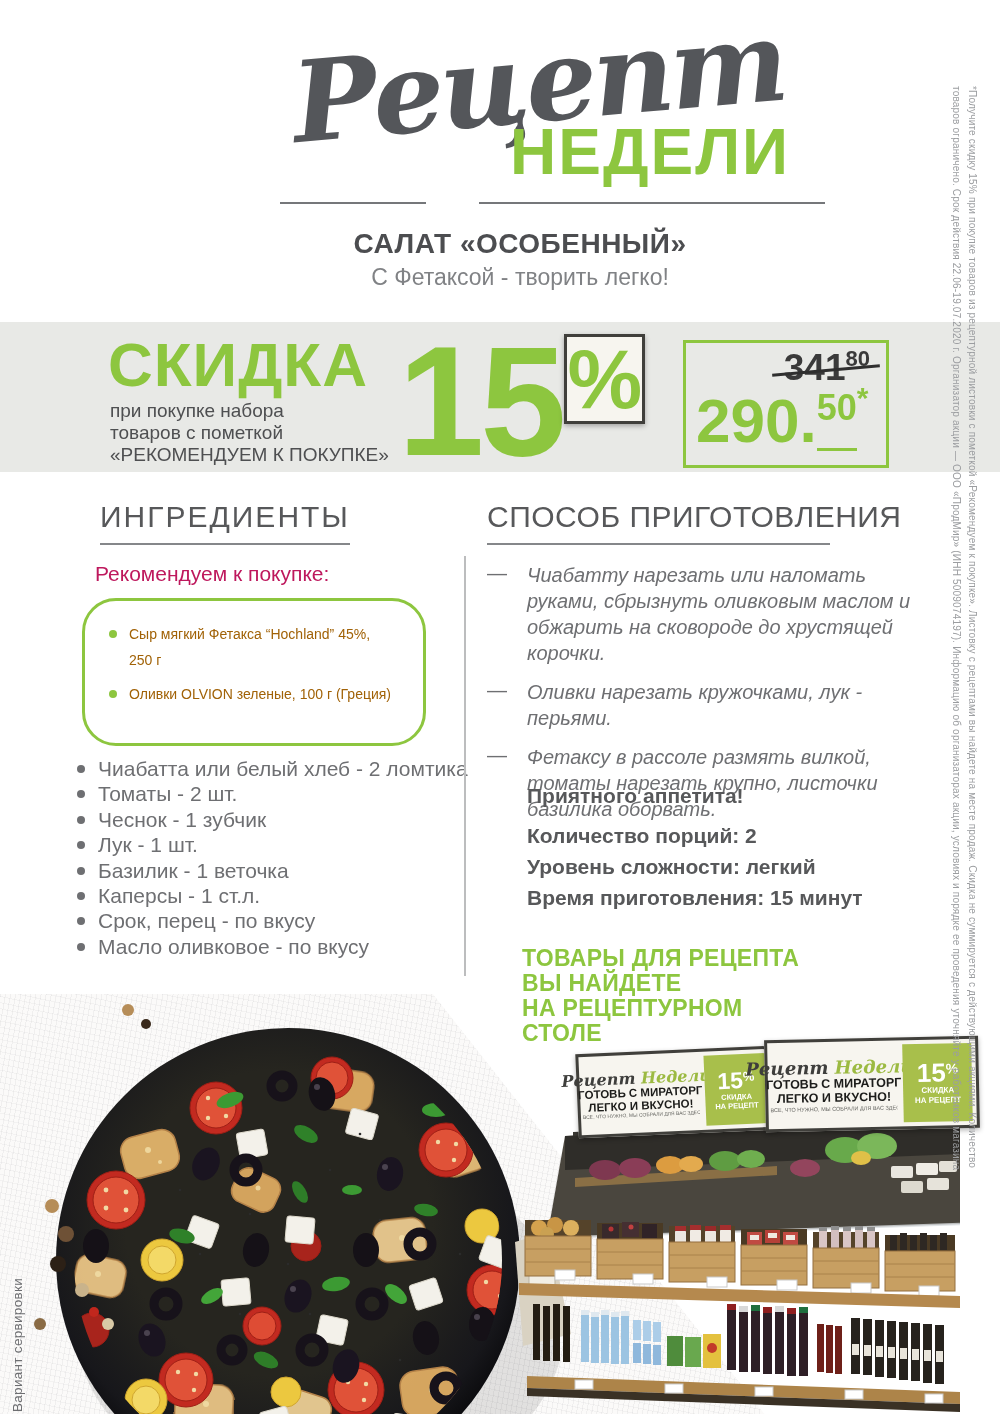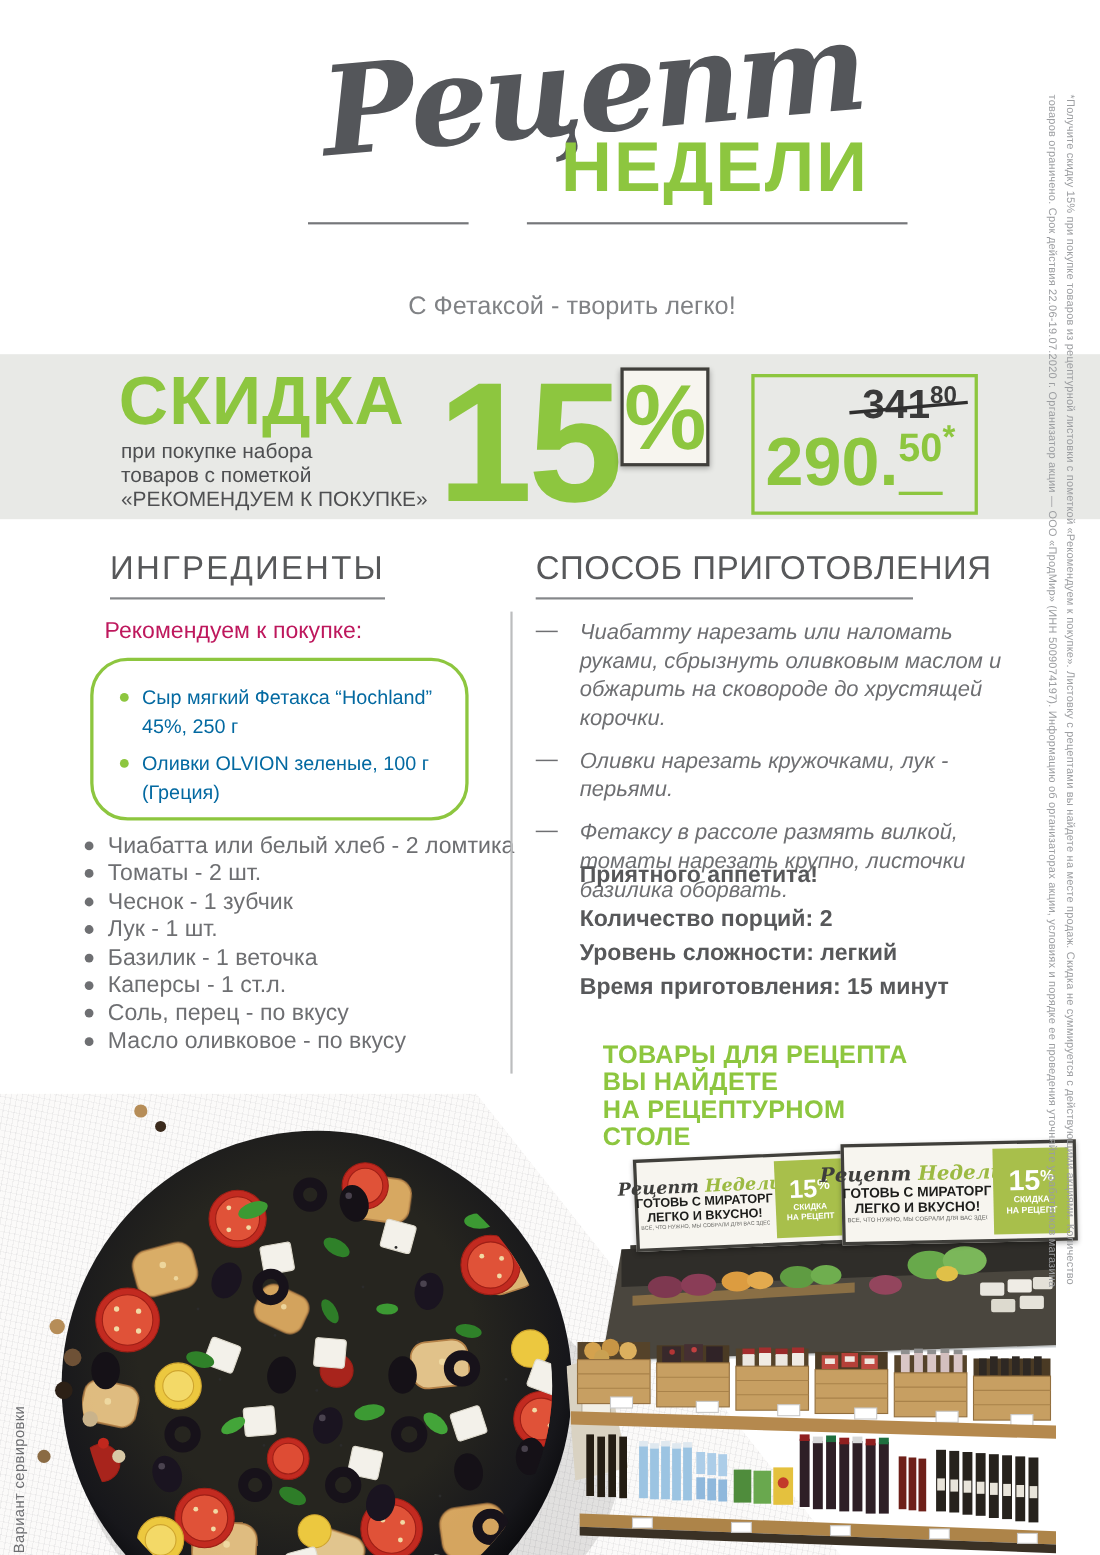--- a/index.html
+++ b/index.html
@@ -46,39 +46,39 @@
   .h2.right{left:487px;top:502px;letter-spacing:0.5px;}
   .h2-line{position:absolute;top:543px;height:2px;background:#85878a;}
   .h2-line.left{left:100px;width:250px;}
   .h2-line.right{left:487px;width:343px;}
   .divider{position:absolute;left:464px;top:556px;width:2px;height:420px;background:#bcbdbe;}
 
   .recommend-label{position:absolute;left:95px;top:562px;font-size:21px;color:#be185d;}
   .recommend-box{position:absolute;left:82px;top:598px;width:344px;height:148px;
     border:3px solid #8dc63f;border-radius:34px;box-sizing:border-box;padding:20px 26px 0 20px;}
   .recommend-box ul{margin:0;padding:0;list-style:none;}
-  .recommend-box li{position:relative;padding-left:24px;font-size:18px;line-height:26px;
-    color:#0369a1;margin-bottom:8px;}
+  .recommend-box li{position:relative;padding-left:24px;font-size:14px;line-height:26px;
+    color:#a16207;margin-bottom:8px;}
   .recommend-box li::before{content:"";position:absolute;left:4px;top:9px;width:8px;height:8px;
     border-radius:50%;background:#8dc63f;}
 
   .ing-list{position:absolute;left:72px;top:756px;margin:0;padding:0;list-style:none;width:400px;}
   .ing-list li{position:relative;padding-left:26px;font-size:21px;line-height:25.4px;color:#6e6f72;}
   .ing-list li::before{content:"";position:absolute;left:5px;top:9px;width:8px;height:8px;
     border-radius:50%;background:#6e6f72;}
 
   .steps{position:absolute;left:487px;top:562px;width:452px;}
   .step{display:flex;margin-bottom:13px;}
   .step .dash{width:40px;flex:none;font-size:20px;color:#6e6f72;}
   .step .txt{flex:1;font-size:20px;line-height:26px;color:#6e6f72;font-style:italic;}
 
   .bon{position:absolute;left:527px;top:784px;font-size:21px;font-weight:bold;color:#57585a;}
   .info{position:absolute;left:527px;top:820px;font-size:21px;font-weight:bold;color:#57585a;
     line-height:31px;}
-  .note{position:absolute;left:548px;top:946px;font-size:23px;font-weight:bold;color:#8dc63f;
+  .note{position:absolute;left:522px;top:946px;font-size:23px;font-weight:bold;color:#8dc63f;
     line-height:25px;letter-spacing:0.3px;}
 
   
   .photo-salad{position:absolute;left:0;top:994px;width:780px;height:420px;
     background:
       repeating-linear-gradient(100deg, rgba(110,110,118,0.08) 0 1px, rgba(0,0,0,0) 1px 5px),
       repeating-linear-gradient(12deg, rgba(110,110,118,0.06) 0 1px, rgba(0,0,0,0) 1px 6px),
       #fbfaf9;
     clip-path:polygon(0 0, 55.5% 0, 98% 100%, 0 100%);}
   .salad-caption{position:absolute;left:10px;top:1236px;height:176px;writing-mode:vertical-rl;
@@ -123,20 +123,21 @@
 </style>
 </head>
 <body>
 
 <div class="page">
 
   <div class="logo-script">Рецепт</div>
   <div class="logo-caps">НЕДЕЛИ</div>
   <div class="logo-line l1"></div>
   <div class="logo-line l2"></div>
+  <div class="recipe-title">САЛАТ «ОСОБЕННЫЙ»</div>
   <div class="recipe-subtitle">С Фетаксой - творить легко!</div>
 
   <div class="band"></div>
   <div class="skidka">СКИДКА</div>
   <div class="cond">
     <div>при покупке набора</div>
     <div>товаров с пометкой</div>
     <div>«РЕКОМЕНДУЕМ К ПОКУПКЕ»</div>
   </div>
   <div class="pct">
@@ -161,21 +162,21 @@
       <li>Оливки OLVION зеленые, 100 г (Греция)</li>
     </ul>
   </div>
   <ul class="ing-list">
     <li>Чиабатта или белый хлеб - 2 ломтика</li>
     <li>Томаты - 2 шт.</li>
     <li>Чеснок - 1 зубчик</li>
     <li>Лук - 1 шт.</li>
     <li>Базилик - 1 веточка</li>
     <li>Каперсы - 1 ст.л.</li>
-    <li>Соль, перец - по вкусу</li>
+    <li>Срок, перец - по вкусу</li>
     <li>Масло оливковое - по вкусу</li>
   </ul>
 
   <div class="divider"></div>
 
   <div class="h2 right">СПОСОБ ПРИГОТОВЛЕНИЯ</div>
   <div class="h2-line right"></div>
   <div class="steps">
     <div class="step">
       <span class="dash">—</span>

